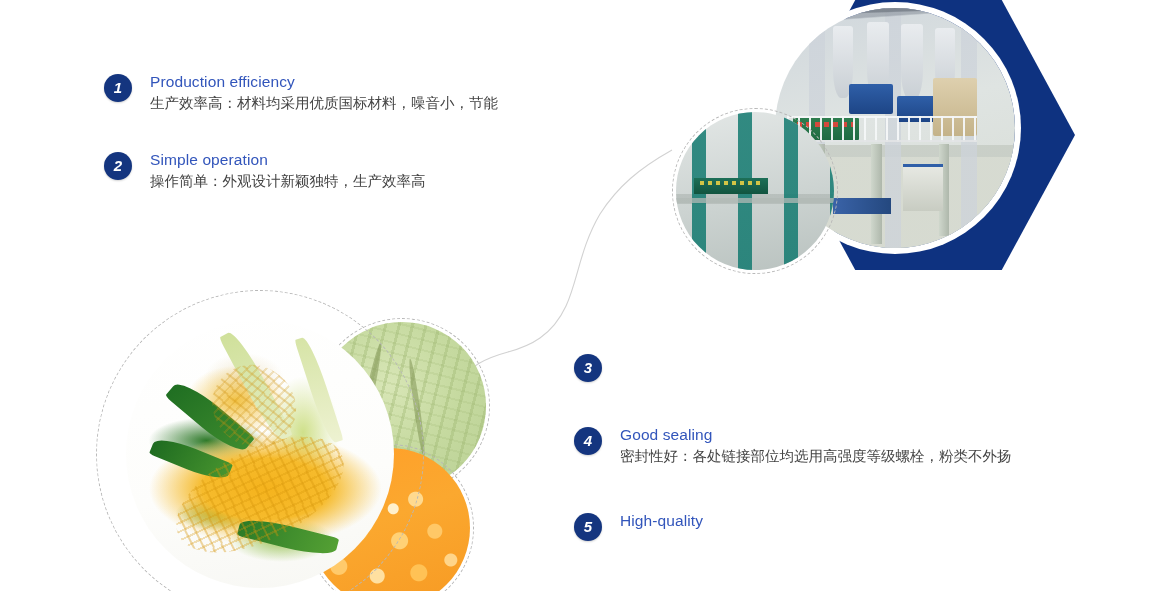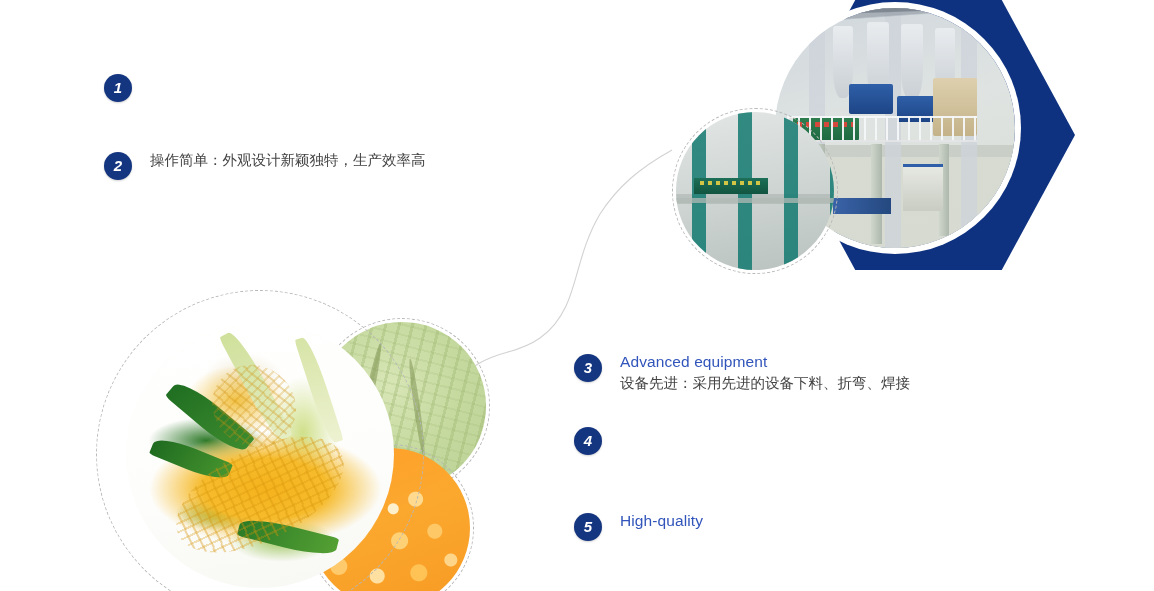--- a/index.html
+++ b/index.html
@@ -321,39 +321,44 @@
       <div class="leaf" style="left:138px; top:62px; width:110px; height:16px; background:linear-gradient(100deg,#d6e4a6,#eef2d2); transform:rotate(72deg);"></div>
       <div class="leaf" style="left:112px; top:206px; width:100px; height:22px; background:linear-gradient(100deg,#2b7a26,#55a134); transform:rotate(14deg);"></div>
       <div class="cob-stripes"></div>
       <div class="cob-stripes2"></div>
     </div>
   </div>
   <div class="dashed-ring" style="left:96px; top:290px; width:328px; height:328px;"></div>
 
   <div class="feature" style="left:104px; top:72px;">
     <div class="badge">1</div>
+    <div class="feature-text">
+      <div class="feature-title">Production efficiency</div>
+      <div class="feature-desc">生产效率高：材料均采用优质国标材料，噪音小，节能</div>
+    </div>
   </div>
 
   <div class="feature" style="left:104px; top:150px;">
     <div class="badge">2</div>
     <div class="feature-text">
+      <div class="feature-title">Simple operation</div>
       <div class="feature-desc">操作简单：外观设计新颖独特，生产效率高</div>
     </div>
   </div>
 
   <div class="feature" style="left:574px; top:352px;">
     <div class="badge">3</div>
-    <div class="feature-text">
-      <div class="feature-title">Advanced equipment</div>
-      <div class="feature-desc">设备先进：采用先进的设备下料、折弯、焊接</div>
-    </div>
   </div>
 
   <div class="feature" style="left:574px; top:425px;">
     <div class="badge">4</div>
+    <div class="feature-text">
+      <div class="feature-title">Good sealing</div>
+      <div class="feature-desc">密封性好：各处链接部位均选用高强度等级螺栓，粉类不外扬</div>
+    </div>
   </div>
 
   <div class="feature" style="left:574px; top:511px;">
     <div class="badge">5</div>
     <div class="feature-text">
       <div class="feature-title">High-quality</div>
     </div>
   </div>
 
 </div>

